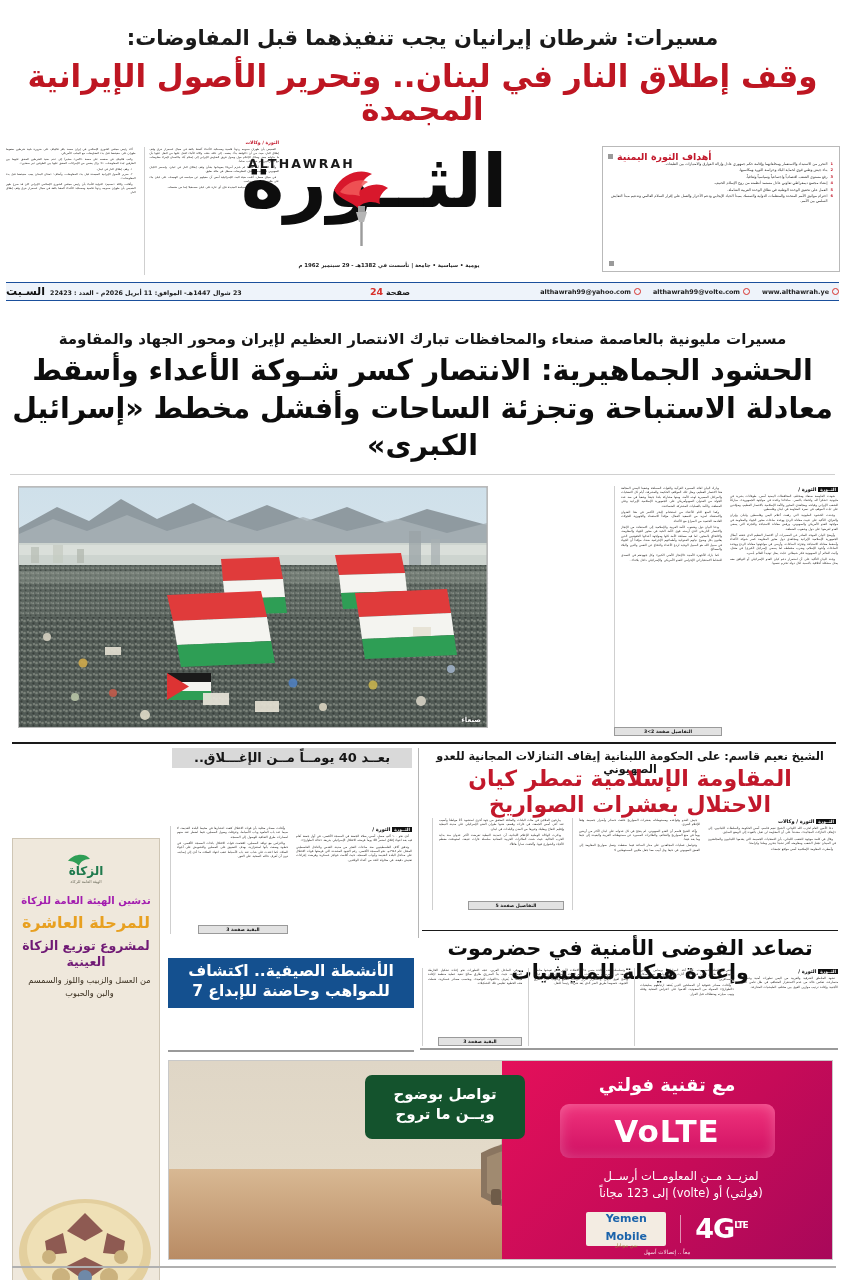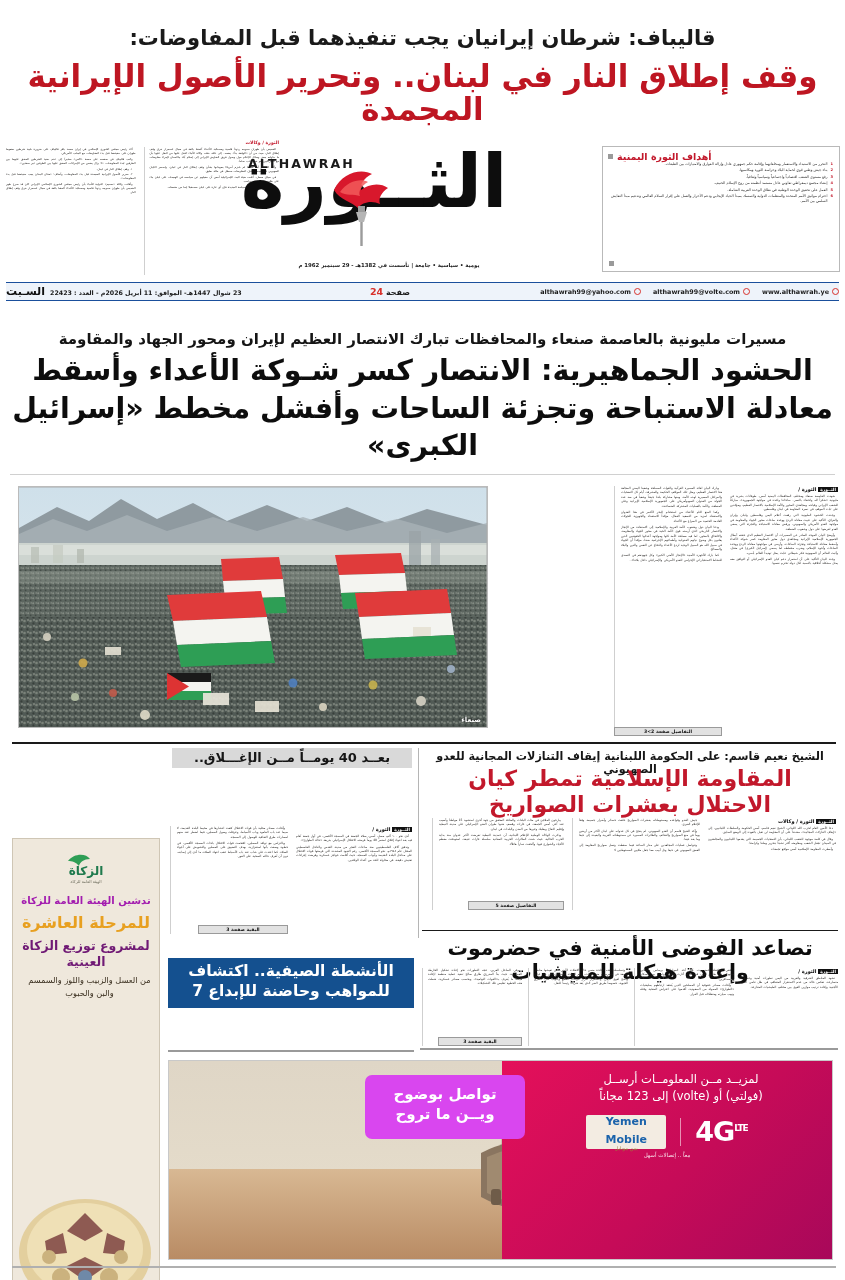--- a/index.html
+++ b/index.html
@@ -178,33 +178,33 @@
     box-shadow: inset 0 0 14px rgba(255,255,255,.25);
   }
   .v-logo span { color:#fff; font-size:31px; font-weight:700; letter-spacing:1px; direction:ltr;}
   .v-info { color:#fff; font-size:11.5px; direction:rtl; text-align:center; margin-top:10px; line-height:1.5;padding-left:28px;}
   .v-bottom { display:flex; align-items:center; justify-content:center; gap:14px; margin-top:9px;}
   .v-ymlogo { width:80px; height:34px; background:#f3ece2; border-radius:2px; display:flex;align-items:center;justify-content:center;}
   .v-ymlogo em { font-style:normal; color:#1b63ab; font-weight:700; font-size:11px; direction:ltr;}
   .v-4g { color:#fff; font-weight:700; font-size:27px; direction:ltr; letter-spacing:-1px;}
   .v-bubble {
     position:absolute; left:196px; top:14px; width:160px; height:64px;
-    background:#d946ef; border-radius:7px; color:#fff; font-weight:700;
+    background:#14532d; border-radius:7px; color:#fff; font-weight:700;
     direction:rtl; text-align:center; font-size:15px; line-height:1.35;
     padding-top:9px; z-index:5;
   }
 
   .hrule { position:absolute; background:#bdbdbd; }
 </style>
 </head>
 <body>
 
 <div class="page">
 
-  <div class="topkicker">قاليباف: شرطان إيرانيان يجب تنفيذهما قبل المفاوضات:</div>
+  <div class="topkicker">مسيرات: شرطان إيرانيان يجب تنفيذهما قبل المفاوضات:</div>
   <div class="topmain">وقف إطلاق النار في لبنان.. وتحرير الأصول الإيرانية المجمدة</div>
 
   <div class="masthead">
 
     <div class="mh-left">
       <div class="colhead">الثورة / وكالات</div>
       <div class="mh-cols">
         <div class="micro sm colrule" style="padding-left:5px">
           <p>الخميس بأن طهران ستوجه ردوداً قاسية ومستكبد الأعداء ألحقنا بالغة في مجال استمرار خرق وقف إطلاق النار، حيث من أن «الوقفة بدأ» يضعه.. إلى ذلك، نقلت وكالة الأنباء النقل عليها من النقل عليها بأن ما تداولته بعض وسائل الإعلام حول وصول فريق التفاوض الإيراني إلى إسلام آباد بباكستان لإجراء مفاوضات مع الأمريكيين هو خبر كاذب تماماً.</p>
           <p>وأكد المصدر أنه طالما لم تلتزم أمريكا بتعهداتها بشأن وقف إطلاق النار في لبنان، واستمر الكيان الصهيوني في هجماته، فإن المفاوضات ستظل في حالة تعليق.</p>
@@ -625,20 +625,24 @@
         <rect x="540" y="92" width="16" height="10" rx="2" fill="#e0b38d"></rect>
       </g>
 
       <g opacity=".35" fill="#e8d9c2">
         <ellipse cx="470" cy="166" rx="70" ry="14"></ellipse>
           <ellipse cx="620" cy="160" rx="48" ry="12"></ellipse>
       </g>
     </svg>
 
     <div class="volte-pink">
+      <div class="v-top">مع تقنية فولتي</div>
+      <div class="v-logo">
+        <span>VoLTE</span>
+      </div>
       <div class="v-info">
         <div>لمزيــد مــن المعلومــات أرســل</div>
         <div>(فولتي) أو (volte) إلى 123 مجاناً</div>
       </div>
       <div class="v-bottom">
         <div class="v-4g">
           <span>4G</span><sup style="font-size:9px">LTE</sup>
         </div>
         <div style="width:1px;height:28px;background:rgba(255,255,255,.55)"></div>
         <div class="v-ymlogo">

